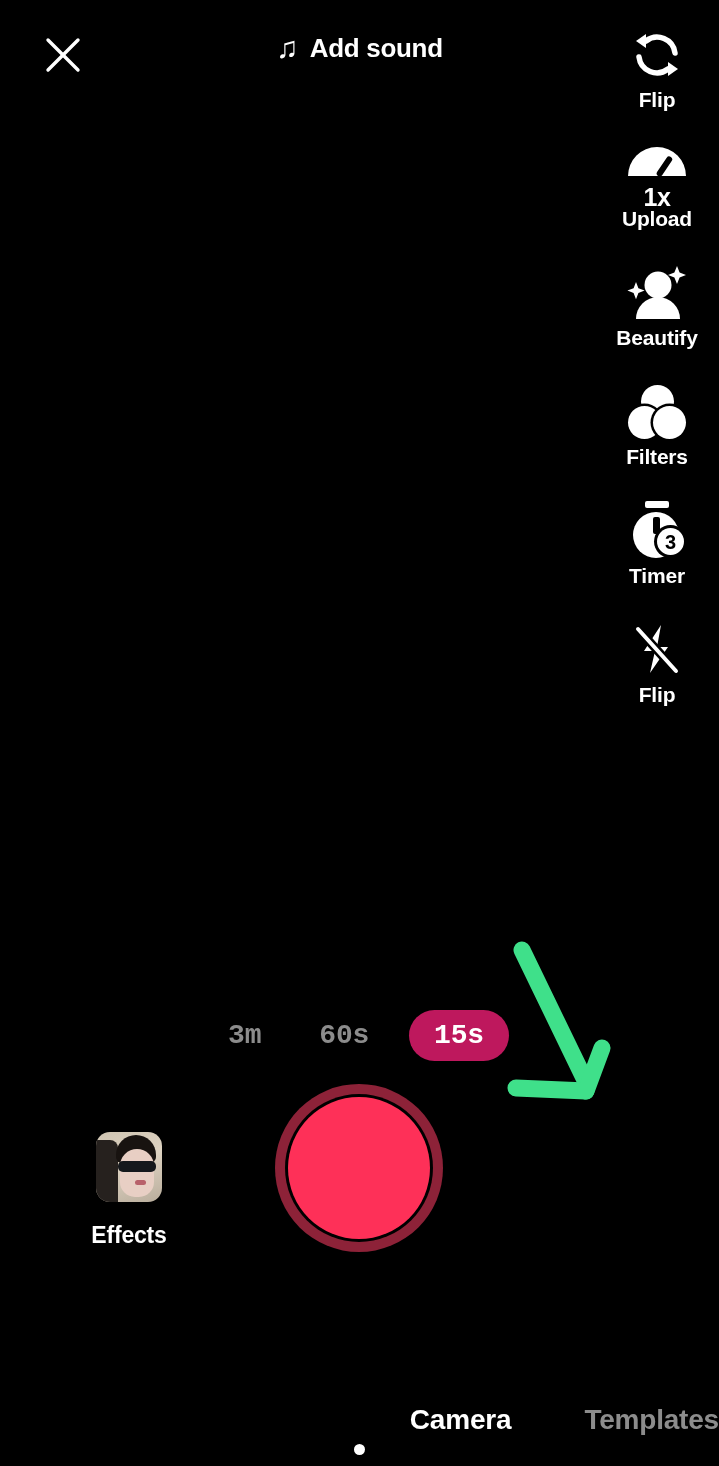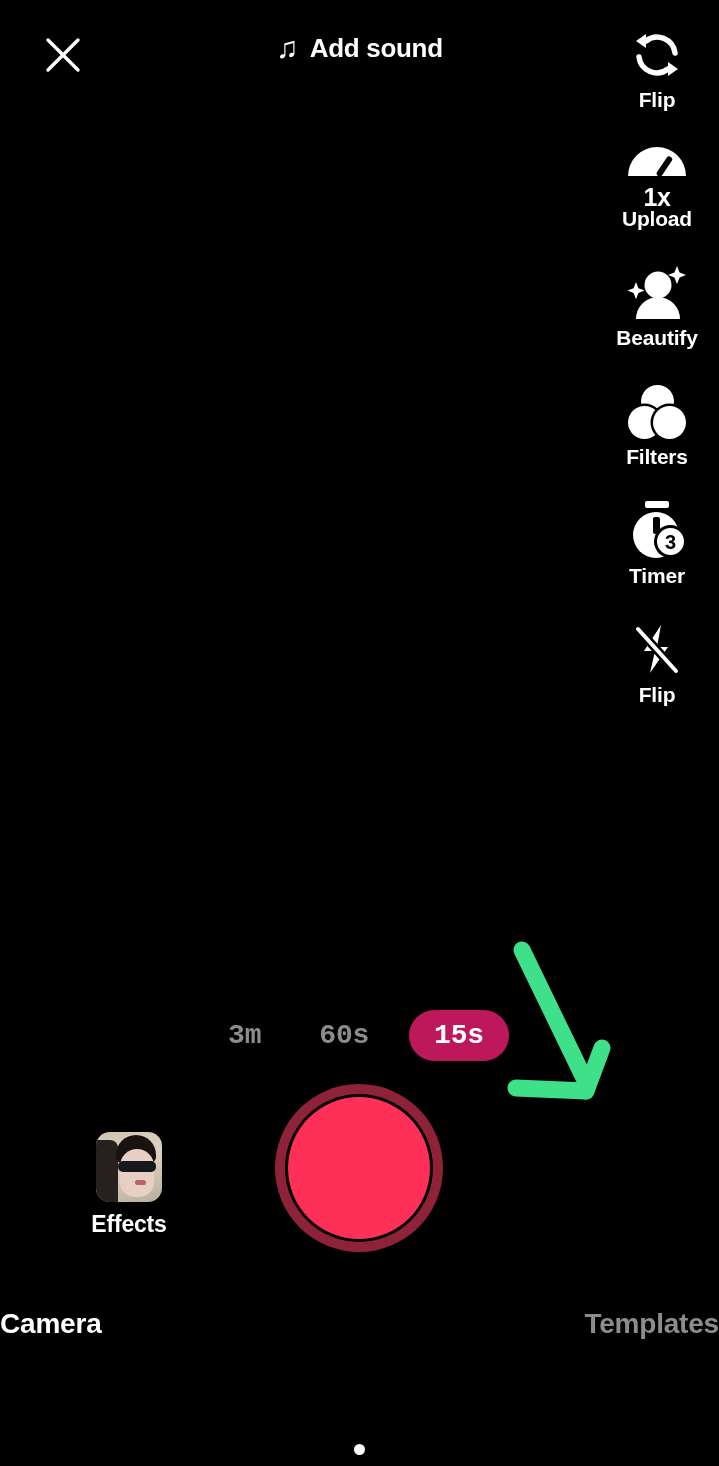--- a/index.html
+++ b/index.html
@@ -236,21 +236,21 @@
 
   
   .corner-btn {
     position: absolute;
     width: 140px;
     display: flex;
     flex-direction: column;
     align-items: center;
     cursor: pointer;
   }
-  #effects-btn { left: 59px; top: 1132px; }
+  #effects-btn { left: 59px; top: 1132px; gap: 11px; }
   #upload-btn  { left: 519px; top: 1132px; }
 
   .thumb {
     width: 66px;
     height: 70px;
     border-radius: 14px;
     overflow: hidden;
     position: relative;
   }
   #upload-thumb {
@@ -372,26 +372,26 @@
     top: 928px;
     width: 135px;
     height: 195px;
     pointer-events: none;
   }
 
   
   #bottom-tabs {
     position: absolute;
     left: 0;
-    top: 1308px;
+    top: 1404px;
     width: 719px;
     display: flex;
     align-items: center;
-    justify-content: space-between;
-    gap: 52px;
+    justify-content: flex-end;
+    gap: 73px;
   }
   .tab {
     position: relative;
     font-size: 28px;
     font-weight: bold;
     color: #8c8c8c;
     cursor: pointer;
     letter-spacing: -0.2px;
     padding-bottom: 4px;
   }

